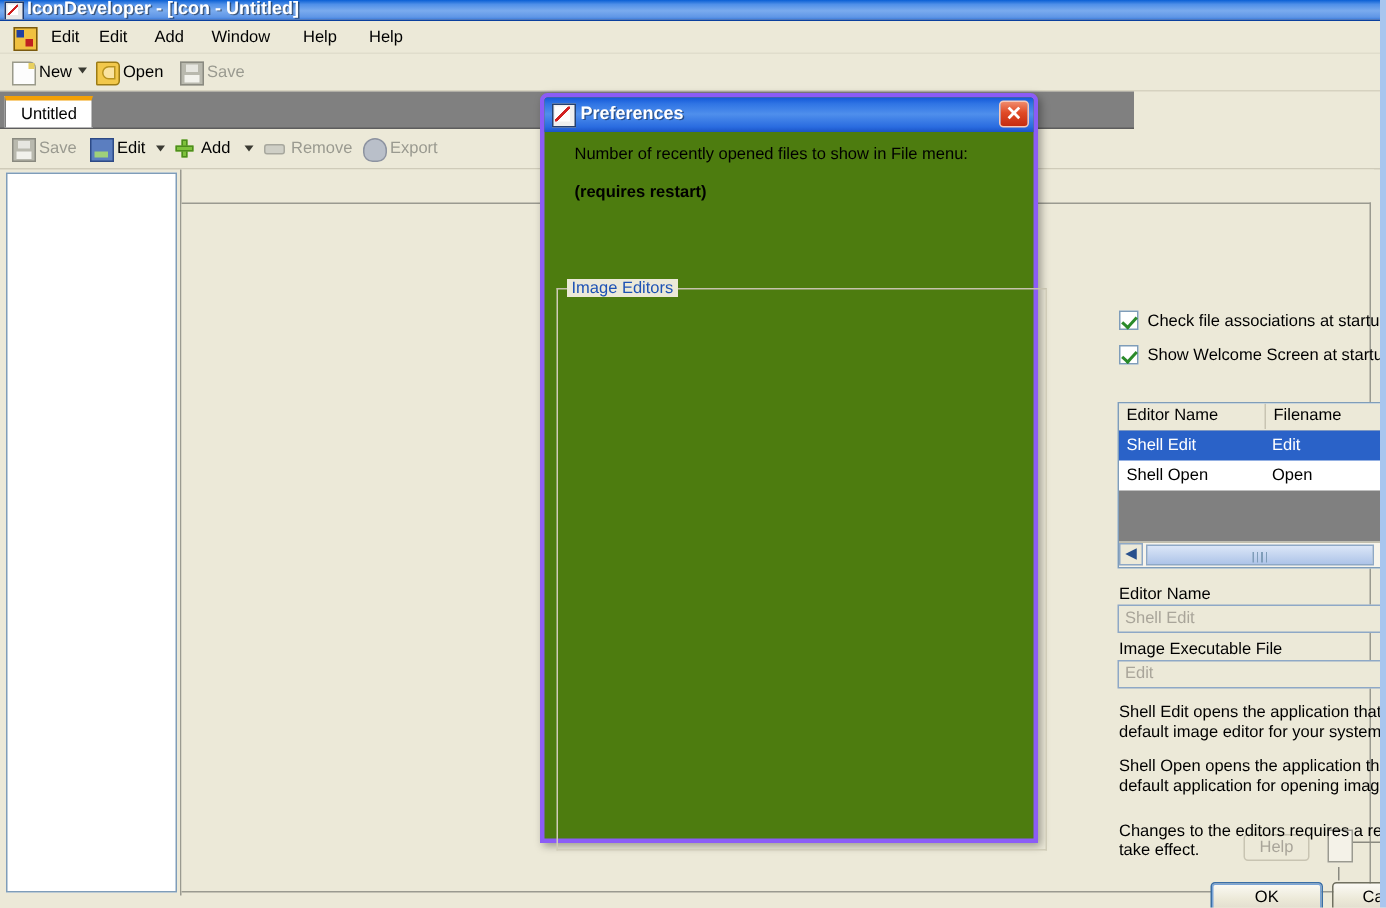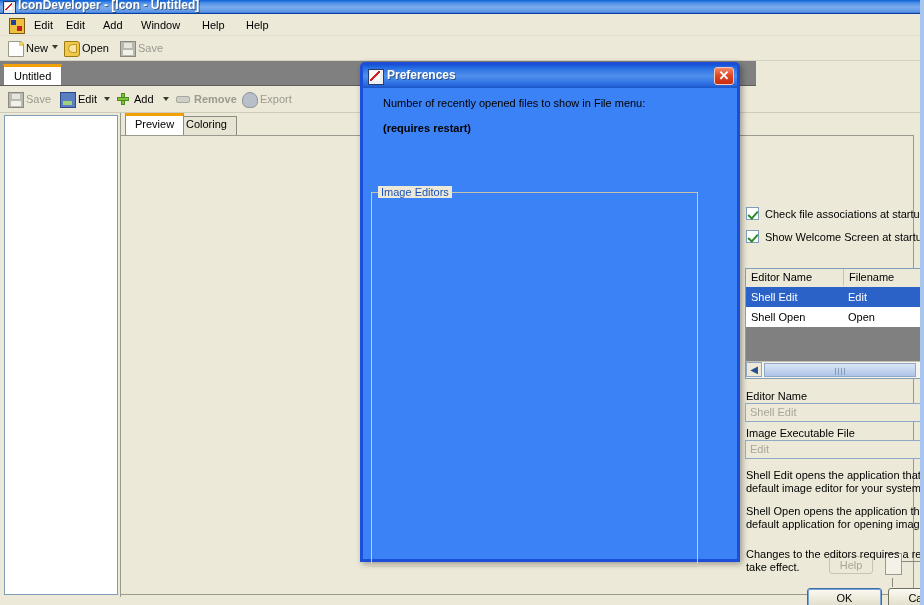--- a/index.html
+++ b/index.html
@@ -171,23 +171,23 @@
   }
   .slider-stem {
     position: absolute; left: 892px; top: 578px; width: 1px; height: 9px; background: #8a8a80;
   }
   .slider-track {
     position: absolute; left: 899px; top: 561px; width: 22px; height: 1px; background: #8a8a80;
   }
 
   
   .dialog {
-    position: absolute; left: 360px; top: 62px; width: 380px; height: 500px;
-    background: #3b82f6;
-    border: 3px solid #1d4ed8;
+    position: absolute; left: 360px; top: 62px; width: 332px; height: 500px;
+    background: #4d7c0f;
+    border: 3px solid #8b5cf6;
     border-radius: 5px 5px 0 0;
     box-sizing: border-box;
     box-shadow: 2px 2px 6px rgba(0,0,0,0.35);
   }
   .dlg-title {
     position: absolute; left: 0; top: 0; right: 0; height: 23px;
     background: linear-gradient(to bottom, #1358d8 0%, #2f74e4 18%, #4f8fec 48%, #2a6ce0 85%, #1a54c8 100%);
     border-radius: 2px 2px 0 0;
   }
   .dlg-title .d-icon {
@@ -348,38 +348,34 @@
       <span>Edit</span>
     </div>
     <div class="caret" style="left:104px; top:11px;"></div>
 
     <div class="tb-btn" style="left:114px; top:4px;">
       <span class="plus-ico"></span>
       <span>Add</span>
     </div>
     <div class="caret" style="left:163px; top:11px;"></div>
 
-    <div class="tb-btn dis" style="left:174px; top:4px;font-weight:bold;">
+    <div class="tb-btn dis" style="left:174px; top:4px;">
       <span class="tb-ico ico-remove"></span>
       <span>Remove</span>
     </div>
 
     <div class="tb-btn dis" style="left:240px; top:4px;">
       <span class="tb-ico ico-export"></span>
       <span>Export</span>
     </div>
   </div>
 
   <div class="leftpanel"></div>
 
   <div class="workarea">
-    <div class="wtabs">
-      <div class="wtab active" style="left:4px;">Preview</div>
-      <div class="wtab inactive" style="left:55px;">Coloring</div>
-    </div>
     <div class="wpanel"></div>
   </div>
 
   <div class="reset-btn">Help</div>
   <div class="slider-track"></div>
   <div class="slider-h"></div>
   <div class="slider-stem"></div>
 
   <div class="dialog">
 

